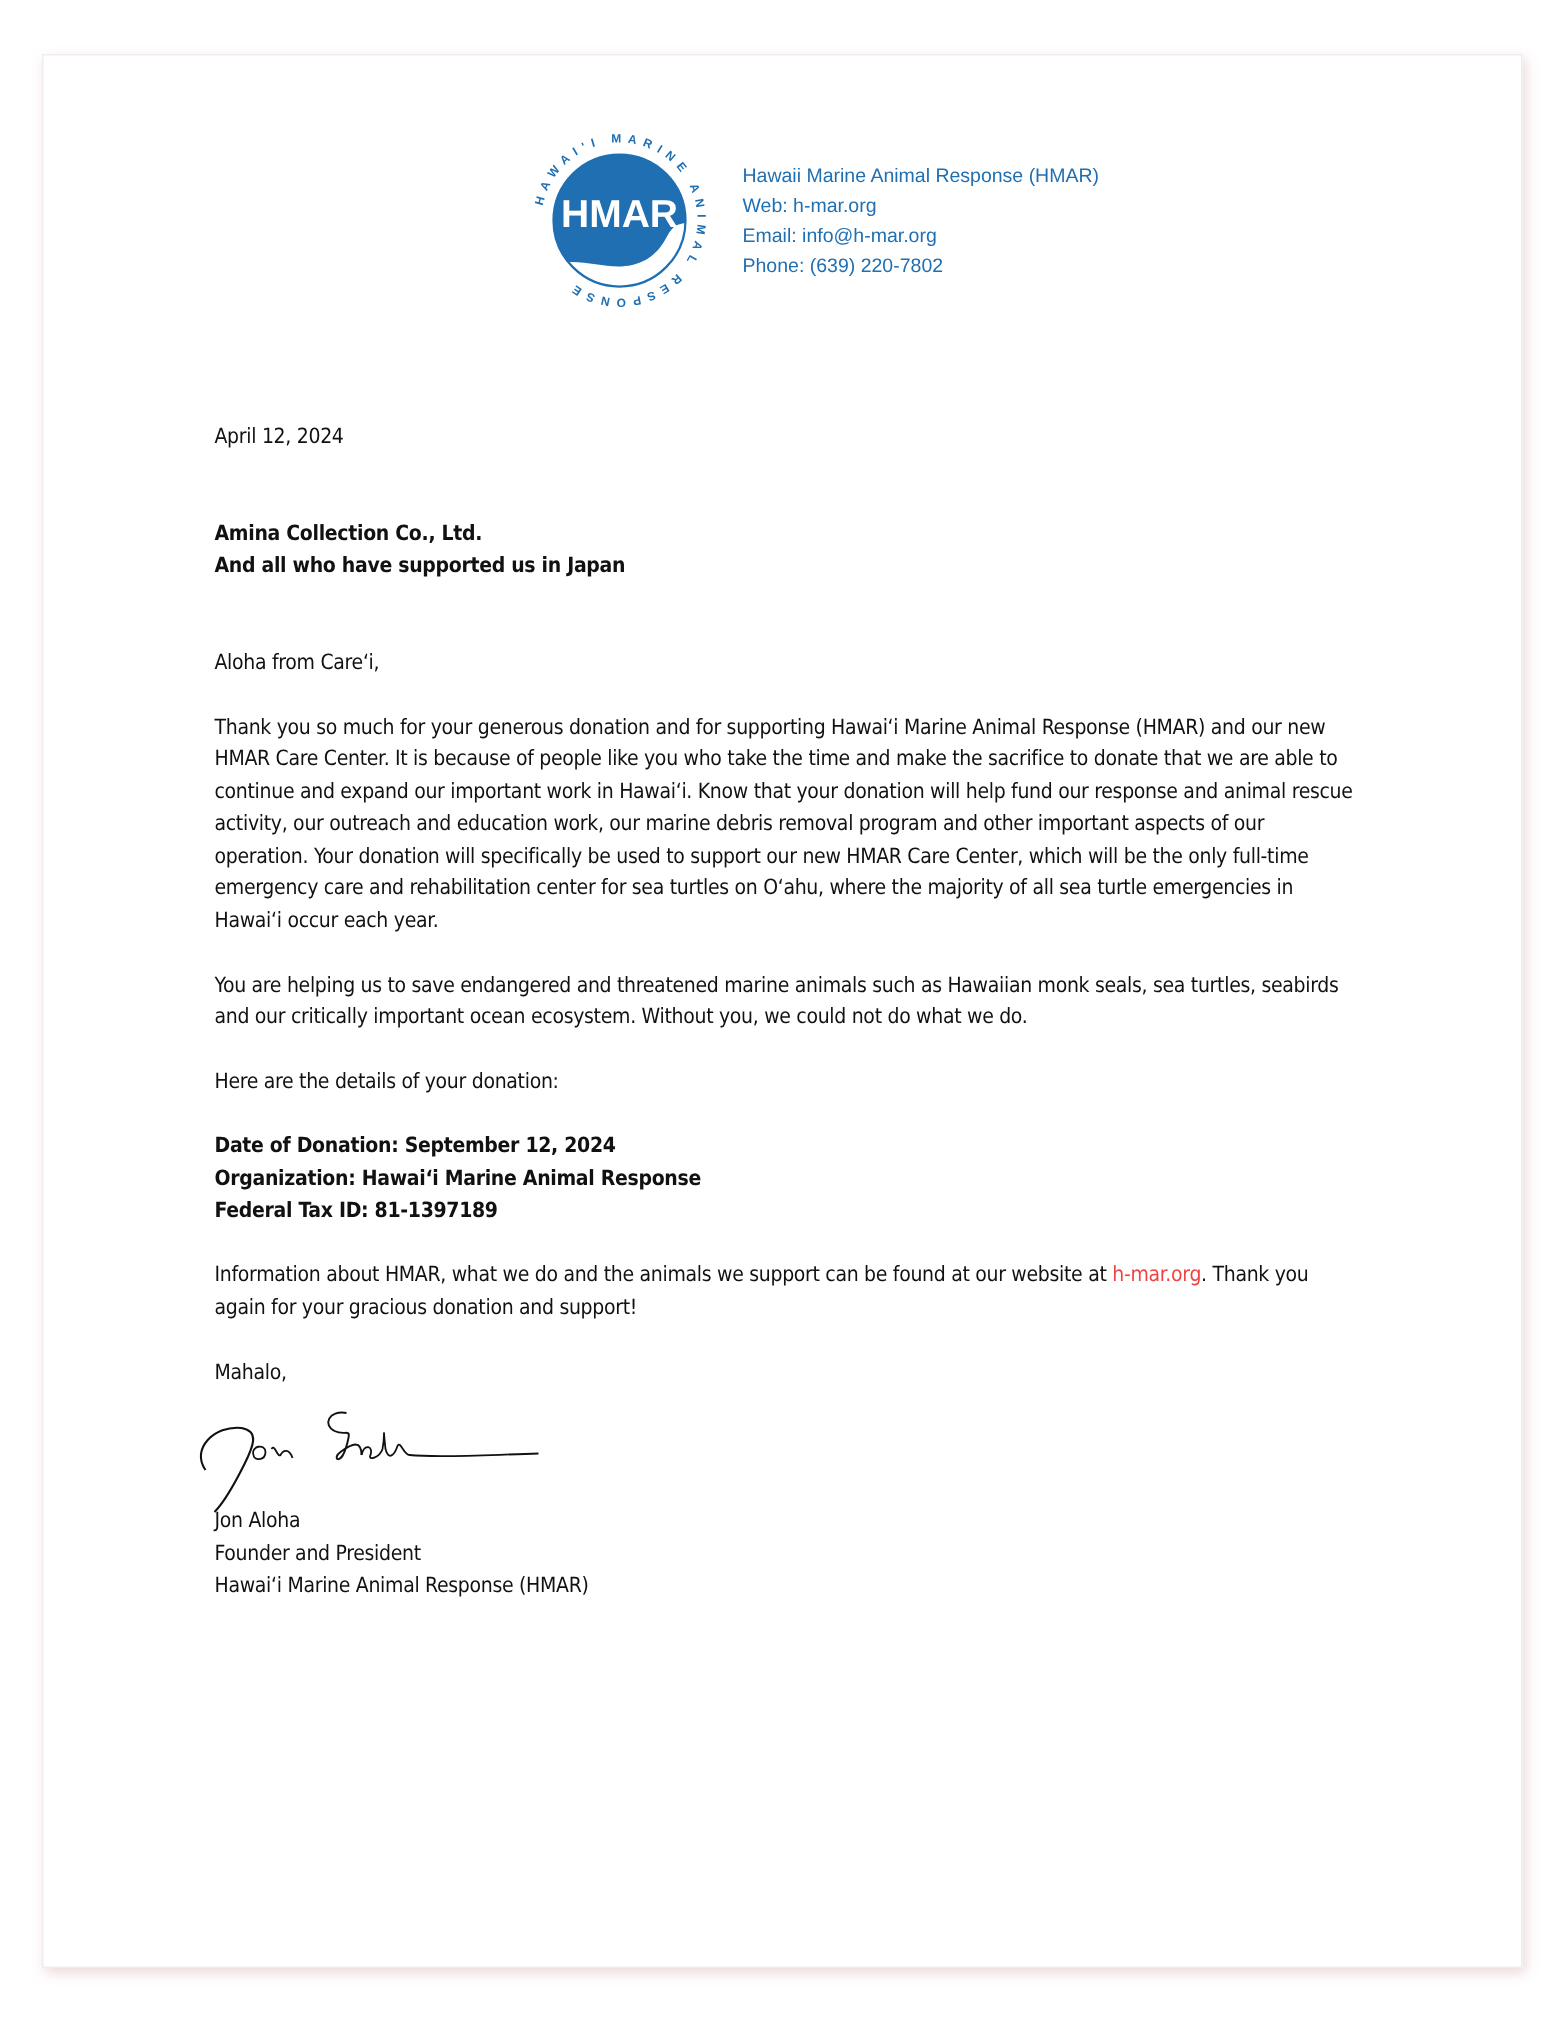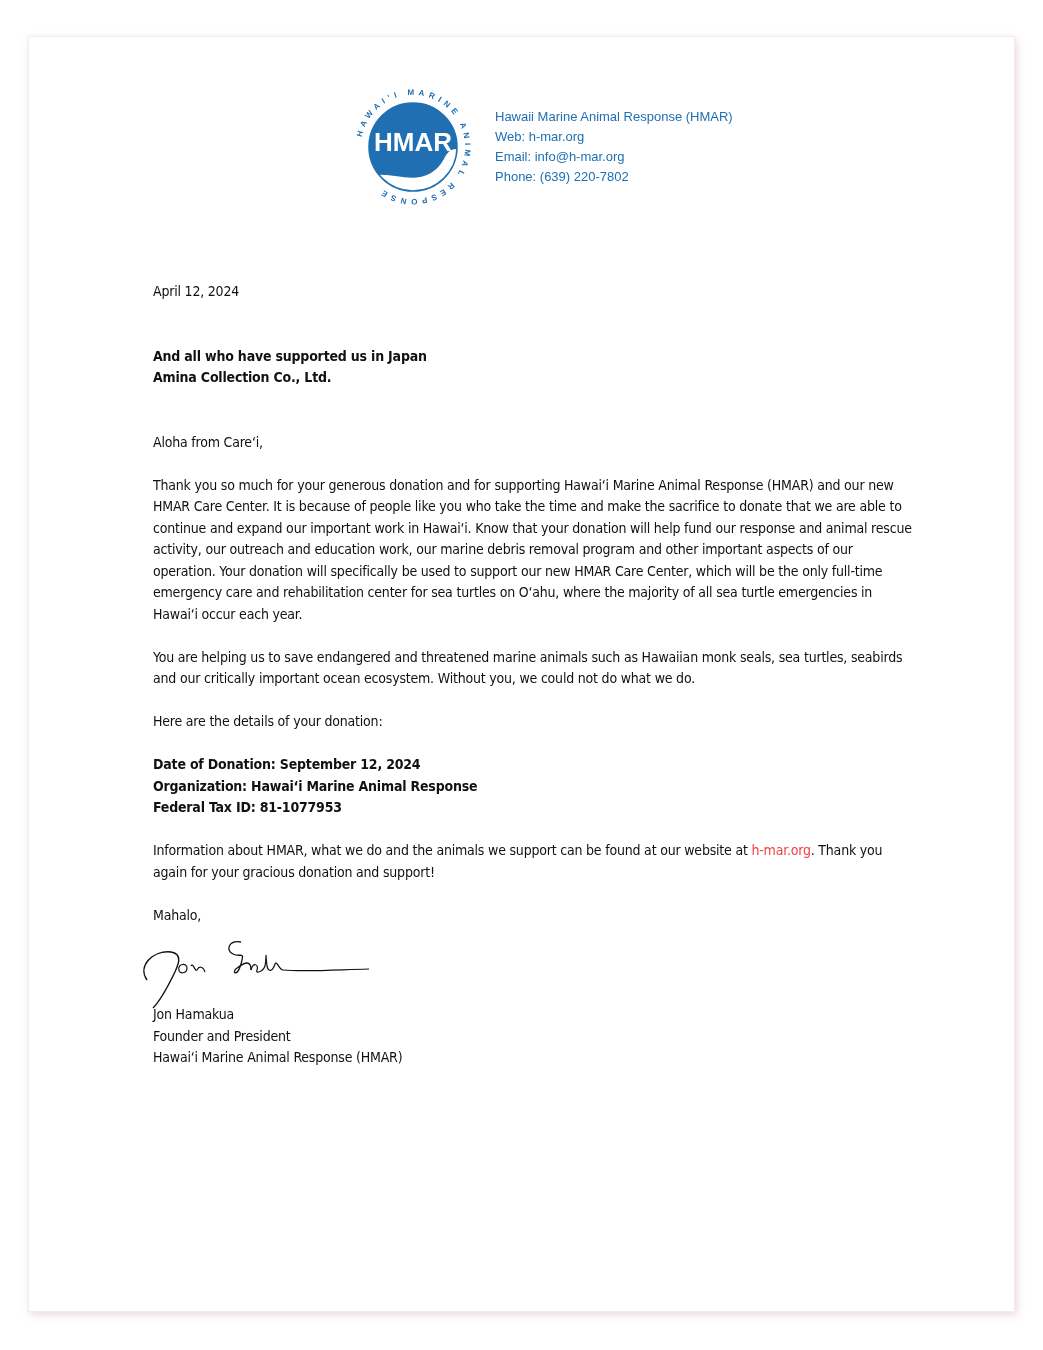--- a/index.html
+++ b/index.html
@@ -28,21 +28,21 @@
     .org-info {
       margin-left: 20px;
       color: #1f6fb2;
       font-family: Liberation Sans, sans-serif;
       font-size: 13px;
       line-height: 20px;
     }
     .org-info div { white-space: nowrap; }
     .body-text {
       position: absolute;
-      left: 124px; top: 244px;
+      left: 114px; top: 244px;
       width: 760px;
       color: #111111;
       font-family: "DejaVu Sans Condensed", "DejaVu Sans", sans-serif;
       font-size: 14px;
       line-height: 21.5px;
       letter-spacing: -0.2px;
     }
     .body-text p { margin: 0; }
     .bold { font-weight: bold; }
     .gap-xl { height: 43px; }
@@ -78,42 +78,42 @@
       <div>Hawaii Marine Animal Response (HMAR)</div>
       <div>Web: h-mar.org</div>
       <div>Email: info@h-mar.org</div>
       <div>Phone: (639) 220-7802</div>
     </div>
   </div>
 
   <div class="body-text">
     <p>April 12, 2024</p>
     <div class="gap-xl"></div>
+    <p class="bold">Amina Collection Co., Ltd.</p>
     <p class="bold">And all who have supported us in Japan</p>
-    <p class="bold">Amina Collection Co., Ltd.</p>
     <div class="gap-l"></div>
     <p>Aloha from Care‘i,</p>
     <div class="gap"></div>
     <p>Thank you so much for your generous donation and for supporting Hawai‘i Marine Animal Response (HMAR) and our new HMAR Care Center.  It is because of people like you who take the time and make the sacrifice to donate that we are able to continue and expand our important work in Hawai‘i.  Know that your donation will help fund our response and animal rescue activity, our outreach and education work, our marine debris removal program and other important aspects of our operation. Your donation will specifically be used to support our new HMAR Care Center, which will be the only full-time emergency care and rehabilitation center for sea turtles on O‘ahu, where the majority of all sea turtle emergencies in Hawai‘i occur each year.</p>
     <div class="gap"></div>
     <p>You are helping us to save endangered and threatened marine animals such as Hawaiian monk seals, sea turtles, seabirds and our critically important ocean ecosystem.  Without you, we could not do what we do.</p>
     <div class="gap"></div>
     <p>Here are the details of your donation:</p>
     <div class="gap"></div>
     <p class="bold">Date of Donation: September 12, 2024</p>
     <p class="bold">Organization:  Hawai‘i Marine Animal Response</p>
-    <p class="bold">Federal Tax ID:  81-1077953</p>
+    <p class="bold">Federal Tax ID:  81-1397189</p>
     <div class="gap"></div>
     <p><span>Information about HMAR, what we do and the animals we support can be found at our website at </span><a class="link">h-mar.org</a><span>.  Thank you again for your gracious donation and support!</span></p>
     <div class="gap"></div>
     <p>Mahalo,</p>
     <svg class="signature" viewBox="0 0 240 80">
       <path d="M14,50 C4,36 20,20 38,22 C50,24 46,34 40,46 C34,58 26,72 20,78" fill="none" stroke="#111" stroke-width="1.4"></path>
       <path d="M46,40 C44,34 54,32 54,38 C54,44 46,44 46,40 M58,36 C60,32 62,42 64,40 C66,36 70,36 72,42" fill="none" stroke="#111" stroke-width="1.2"></path>
       <path d="M108,12 C96,10 92,20 100,24 C108,28 112,20 108,34 C104,48 98,42 104,38 C112,32 118,30 118,40" fill="none" stroke="#111" stroke-width="1.3"></path>
       <path d="M118,40 C120,32 126,34 124,40 C122,44 130,42 132,36 C134,26 132,18 134,36 C136,44 140,40 142,34 C144,30 146,40 150,40 C170,42 200,40 236,39" fill="none" stroke="#111" stroke-width="1.2"></path>
     </svg>
-    <p>Jon Hamakua</p>
+    <p>Jon Aloha</p>
     <p>Founder and President</p>
     <p>Hawai‘i Marine Animal Response (HMAR)</p>
   </div>
 
 </div>
 
 </body></html>

